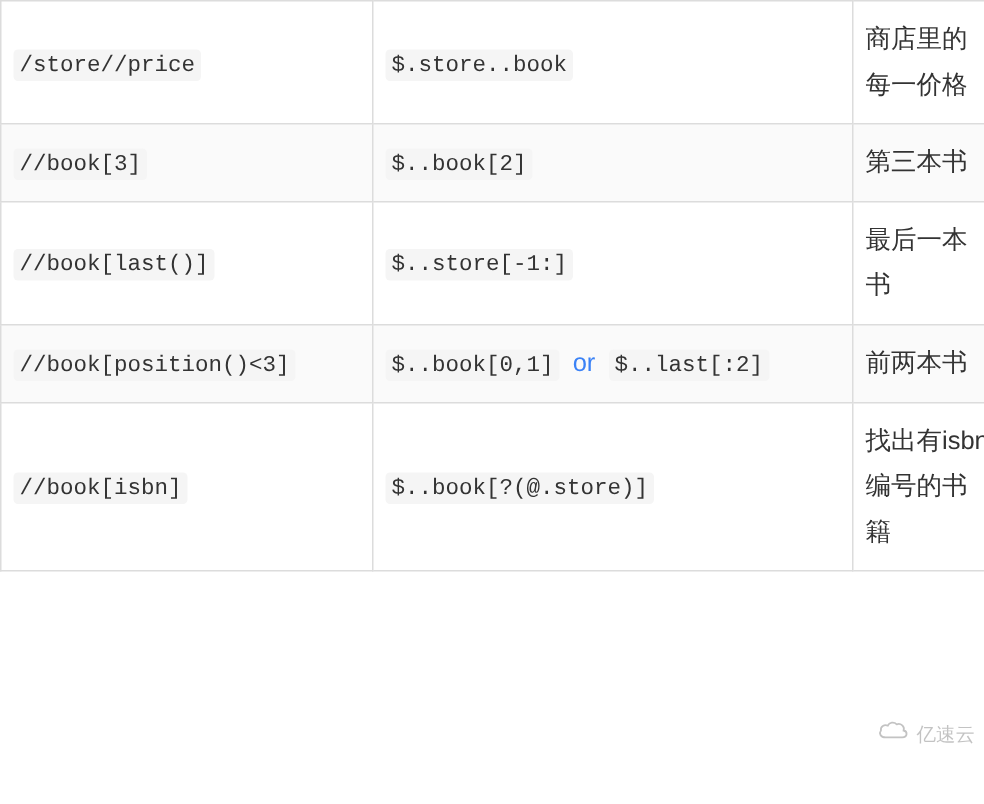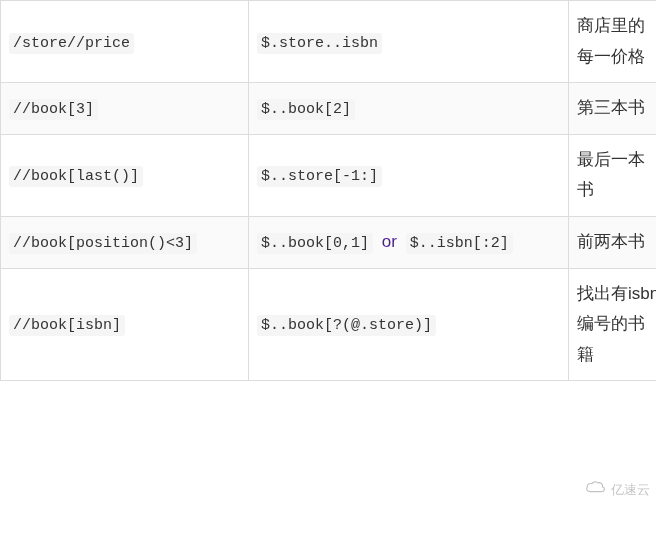--- a/index.html
+++ b/index.html
@@ -52,21 +52,21 @@
     background: #f5f5f5;
     color: #333;
     padding: 2px 4px;
     border-radius: 3px;
     white-space: pre-wrap;
     word-break: break-all;
   }
   .or {
     font-family: -apple-system, BlinkMacSystemFont, "Segoe UI", sans-serif;
     font-size: 17px;
-    color: #4c1d95;
+    color: #3b82f6;
     padding: 0 4px;
   }
   .watermark {
     position: absolute;
     right: 6px;
     bottom: 34px;
     opacity: 0.35;
     font-size: 13px;
     color: #555;
     display: flex;
@@ -80,39 +80,39 @@
     height: 16px;
   }
 </style>
 </head>
 <body>
 
 <table>
   <tbody>
     <tr>
       <td class="col1"><code>/store//price</code></td>
-      <td class="col2"><code>$.store..isbn</code></td>
+      <td class="col2"><code>$.store..book</code></td>
       <td class="col3">商店里的每一价格</td>
     </tr>
     <tr>
       <td class="col1"><code>//book[3]</code></td>
       <td class="col2"><code>$..book[2]</code></td>
       <td class="col3">第三本书</td>
     </tr>
     <tr>
       <td class="col1"><code>//book[last()]</code></td>
       <td class="col2"><code>$..store[-1:]</code></td>
       <td class="col3">最后一本书</td>
     </tr>
     <tr>
       <td class="col1"><code>//book[position()&lt;3]</code></td>
       <td class="col2">
         <code>$..book[0,1]</code>
         <span class="or">or</span>
-        <code>$..isbn[:2]</code>
+        <code>$..last[:2]</code>
       </td>
       <td class="col3">前两本书</td>
     </tr>
     <tr>
       <td class="col1"><code>//book[isbn]</code></td>
       <td class="col2"><code>$..book[?(@.store)]</code></td>
       <td class="col3">找出有isbn编号的书籍</td>
     </tr>
   </tbody>
 </table>

